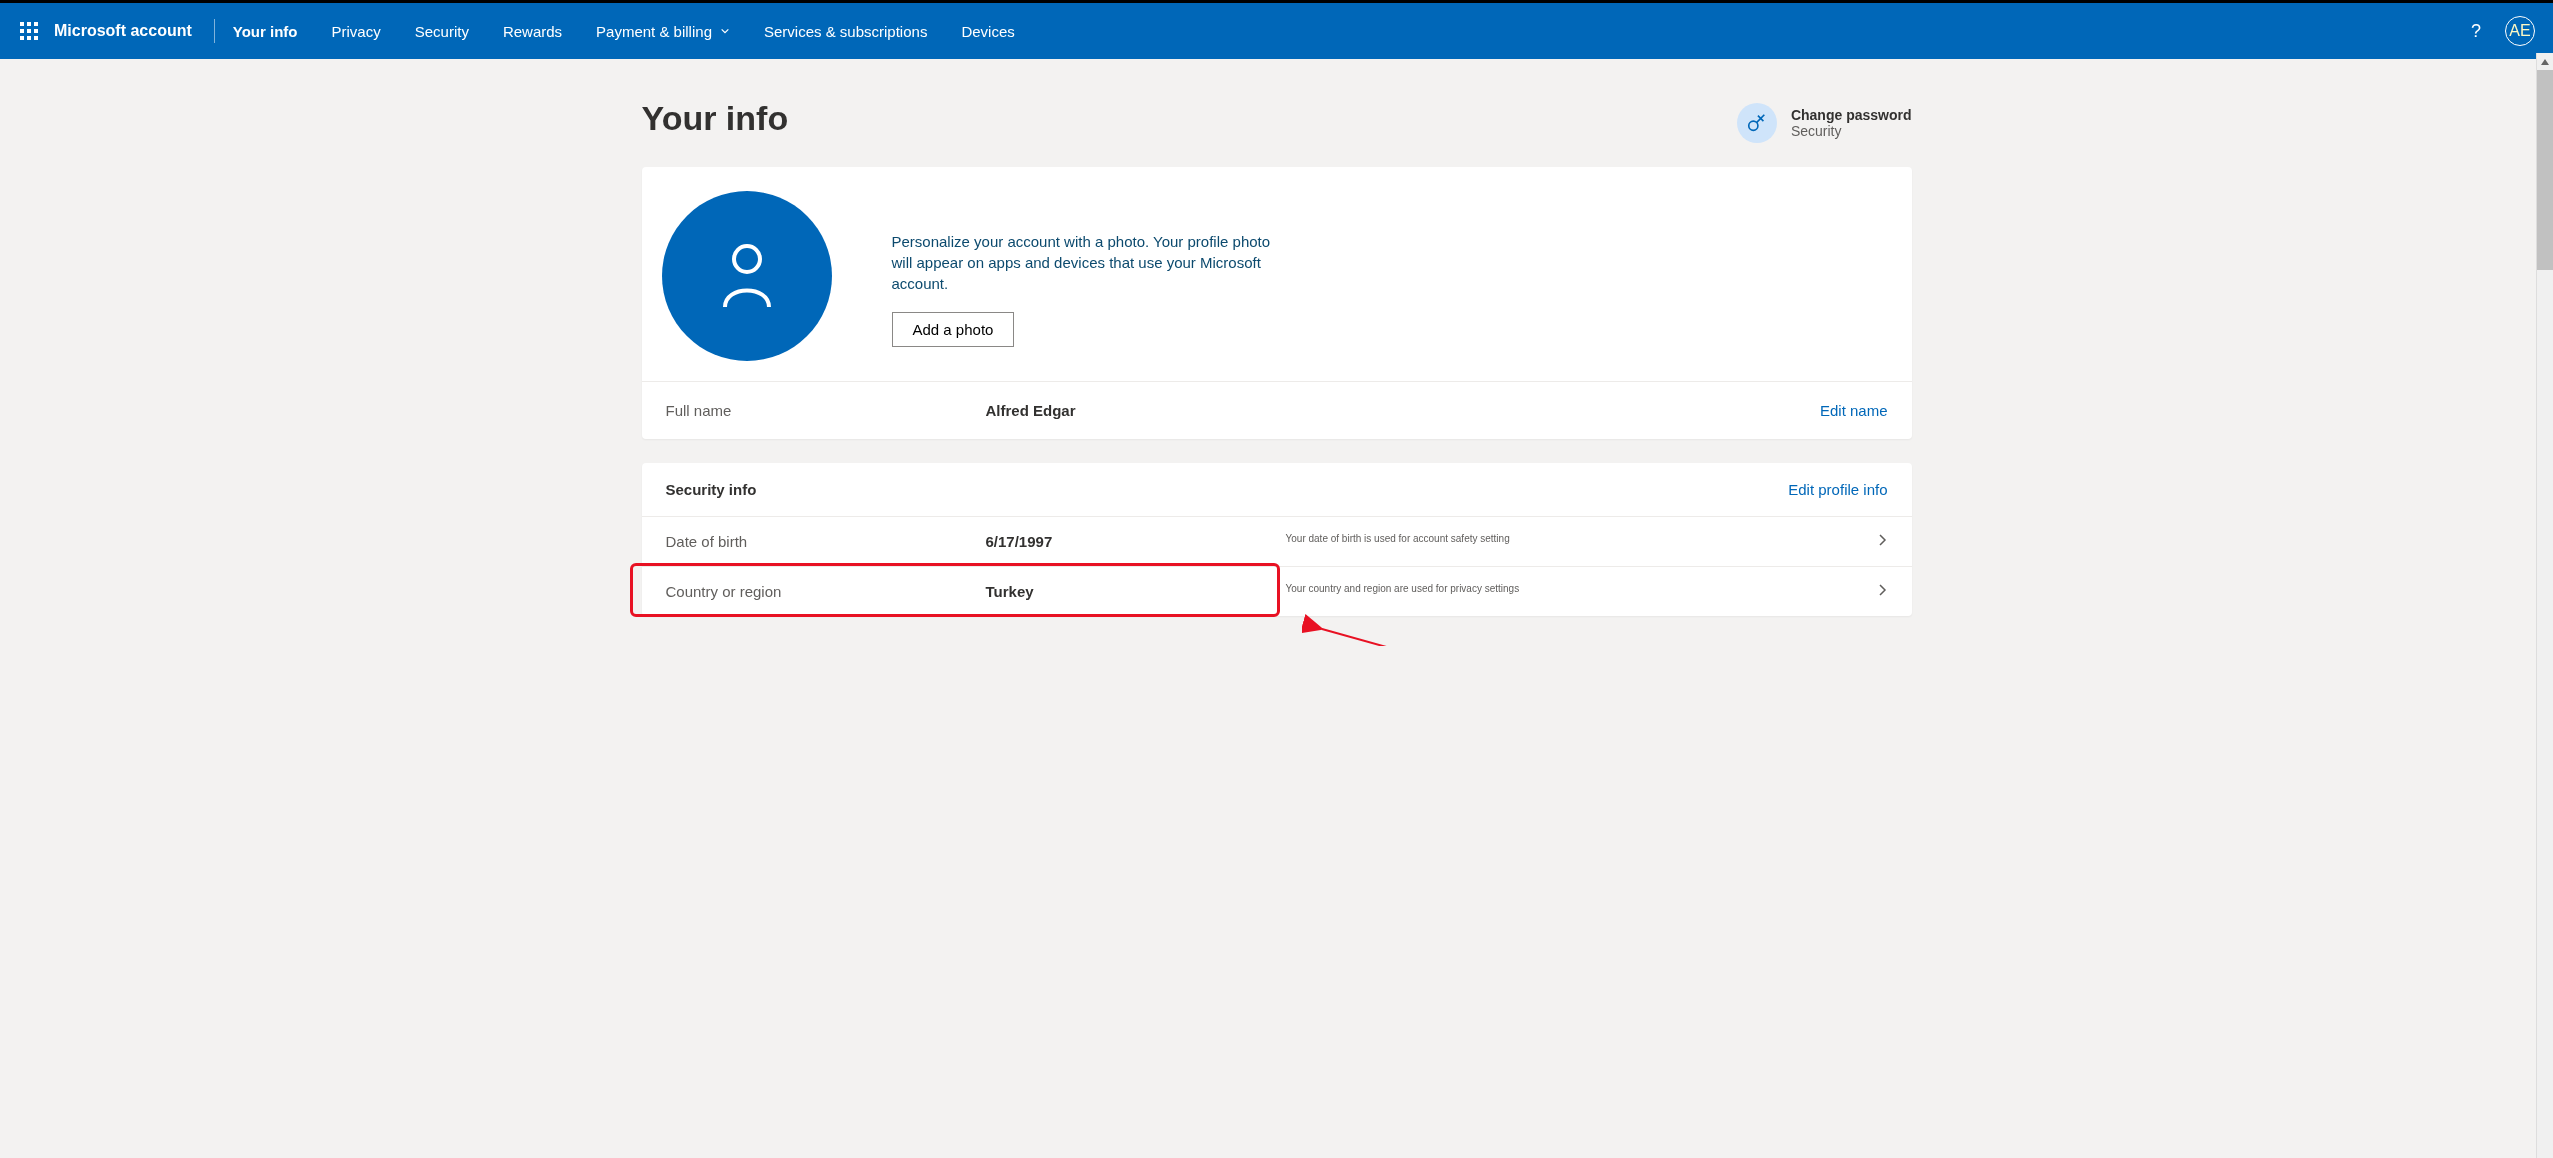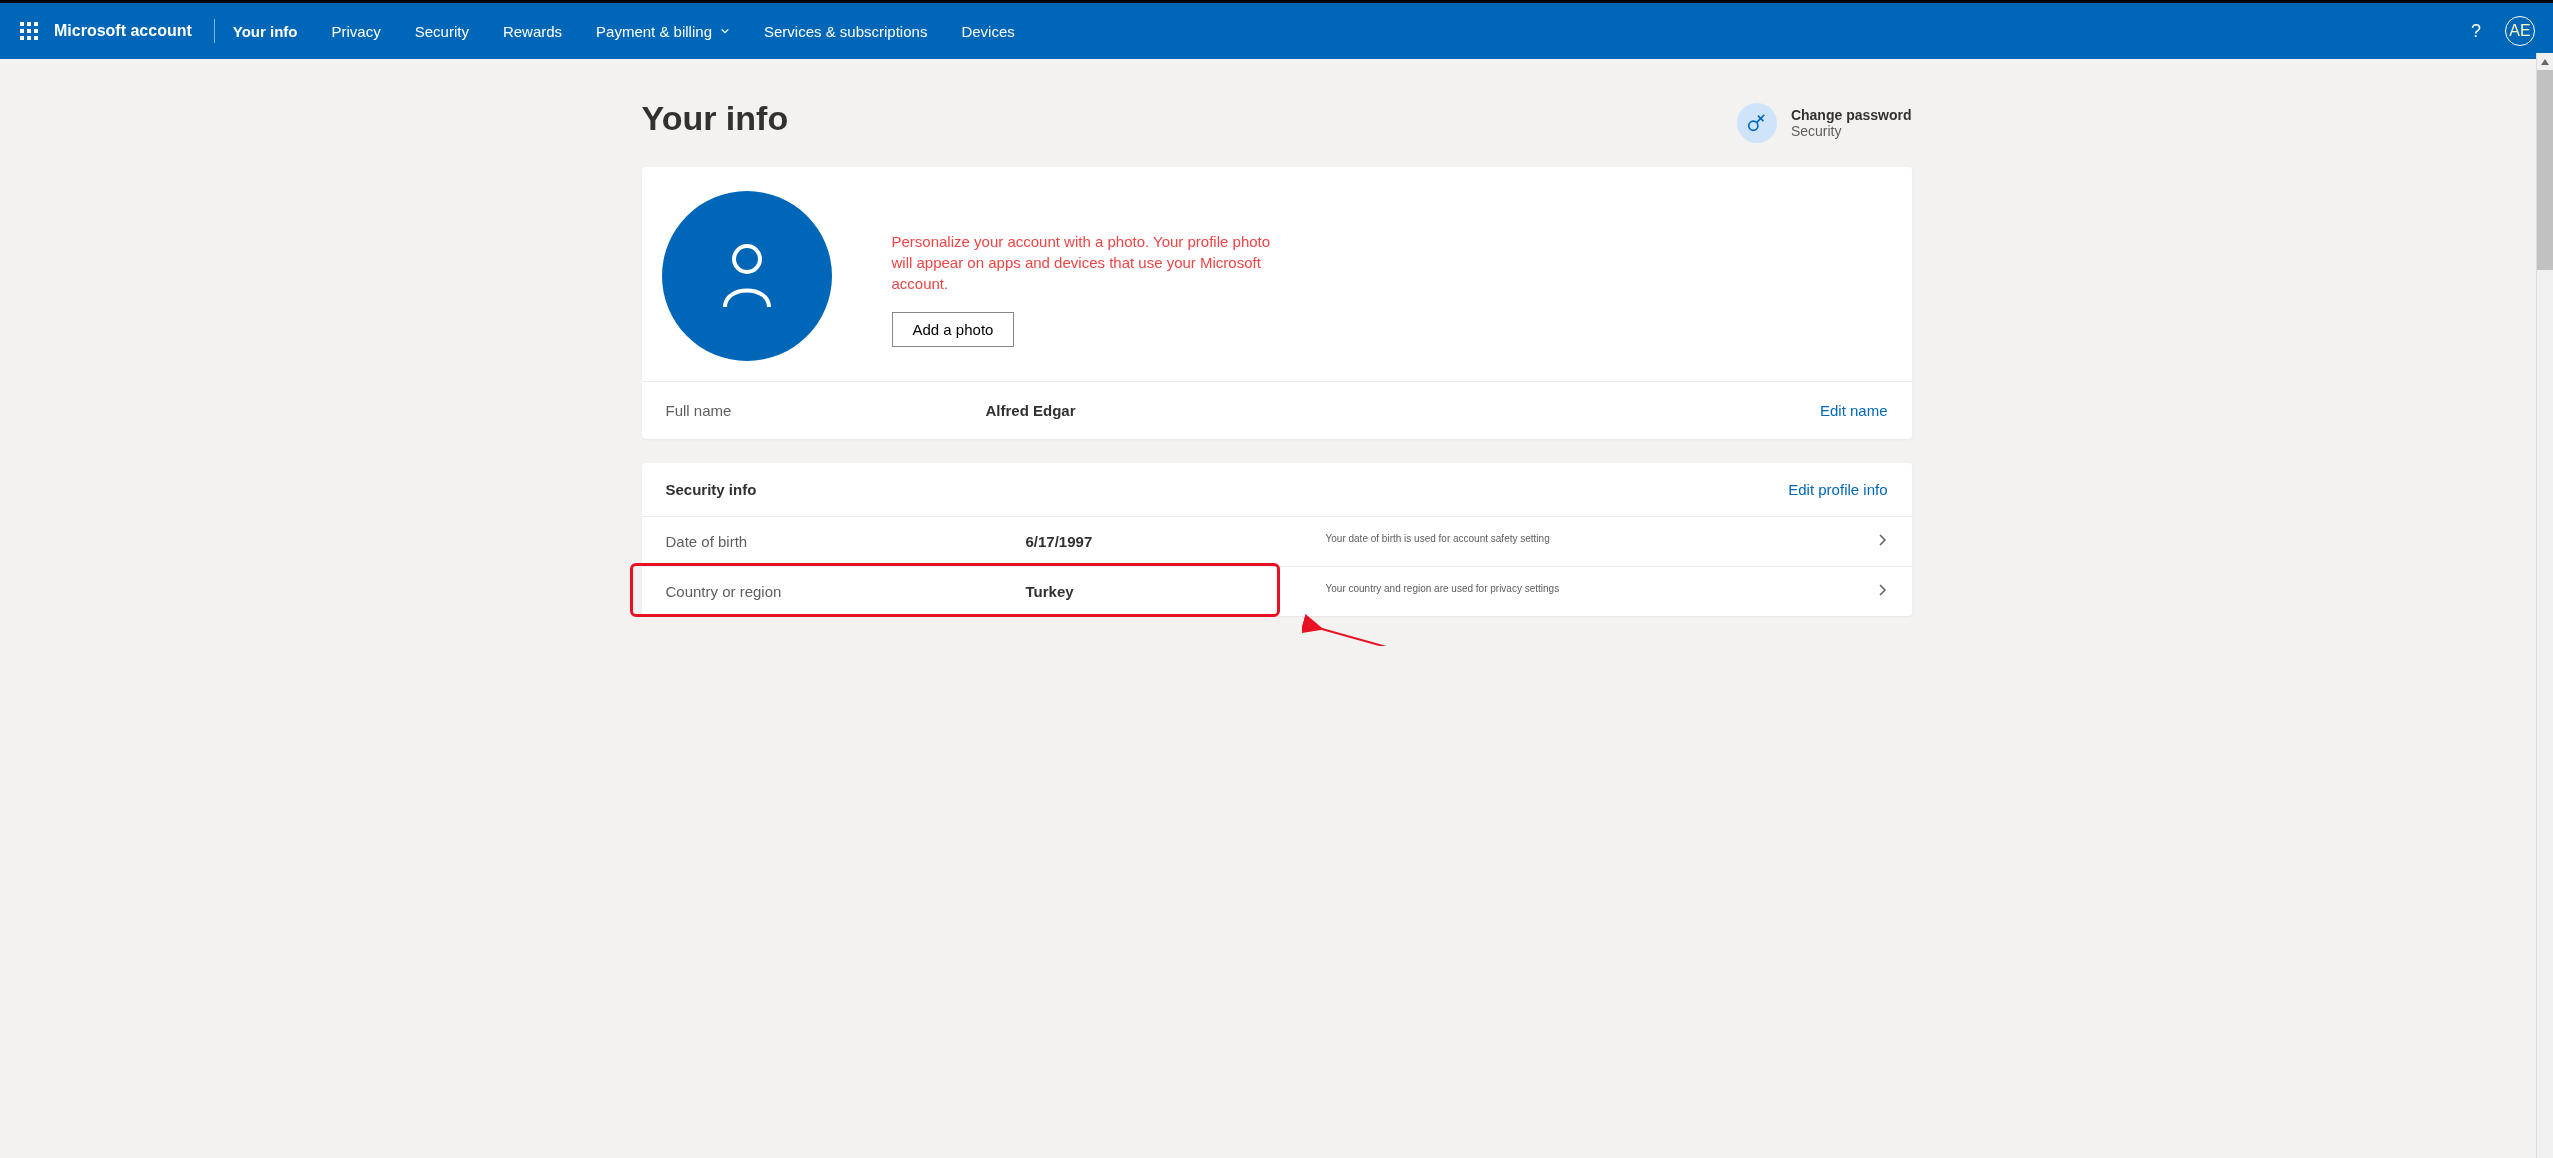--- a/index.html
+++ b/index.html
@@ -162,21 +162,21 @@
       display: flex;
       align-items: center;
       justify-content: center;
       flex-shrink: 0;
     }
     .photo-text {
       padding-top: 40px;
     }
     .photo-desc {
       font-size: 15px;
-      color: #ef4444;
+      color: #0c4a6e;
       max-width: 390px;
       line-height: 1.4;
       margin-bottom: 18px;
     }
     .btn-outline {
       border: 1px solid #8a8886;
       background: #fff;
       padding: 8px 20px;
       font-size: 15px;
       cursor: pointer;
@@ -218,21 +218,20 @@
       display: flex;
       cursor: pointer;
     }
     .profile-row .label-col {
       width: 320px;
     }
     .profile-row .val {
       width: 300px;
       font-weight: 600;
       font-size: 15px;
-      margin-left: 40px;
     }
     .profile-row .desc {
       color: #605e5c;
       font-size: 10px;
       flex: 1;
     }
     .chev-right {
       color: #605e5c;
       margin-left: 16px;
     }

